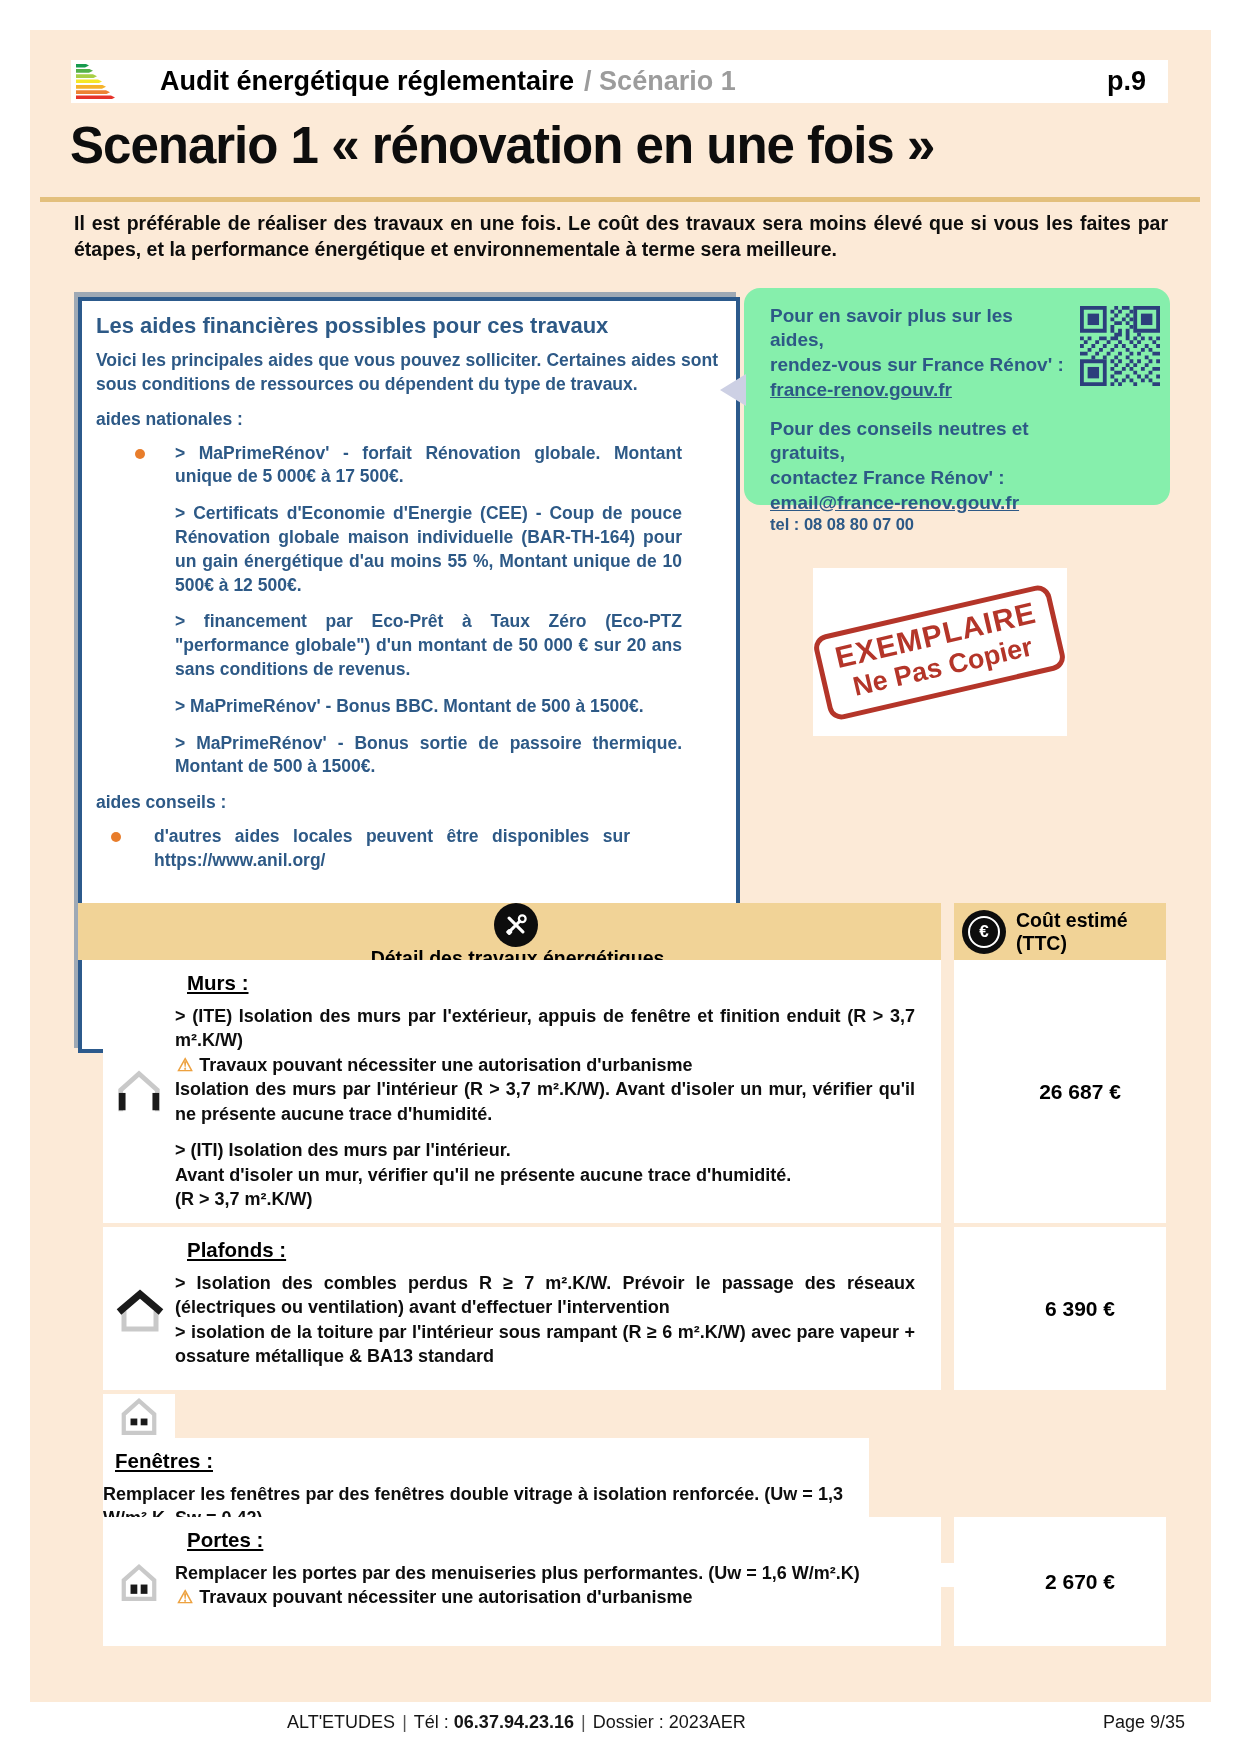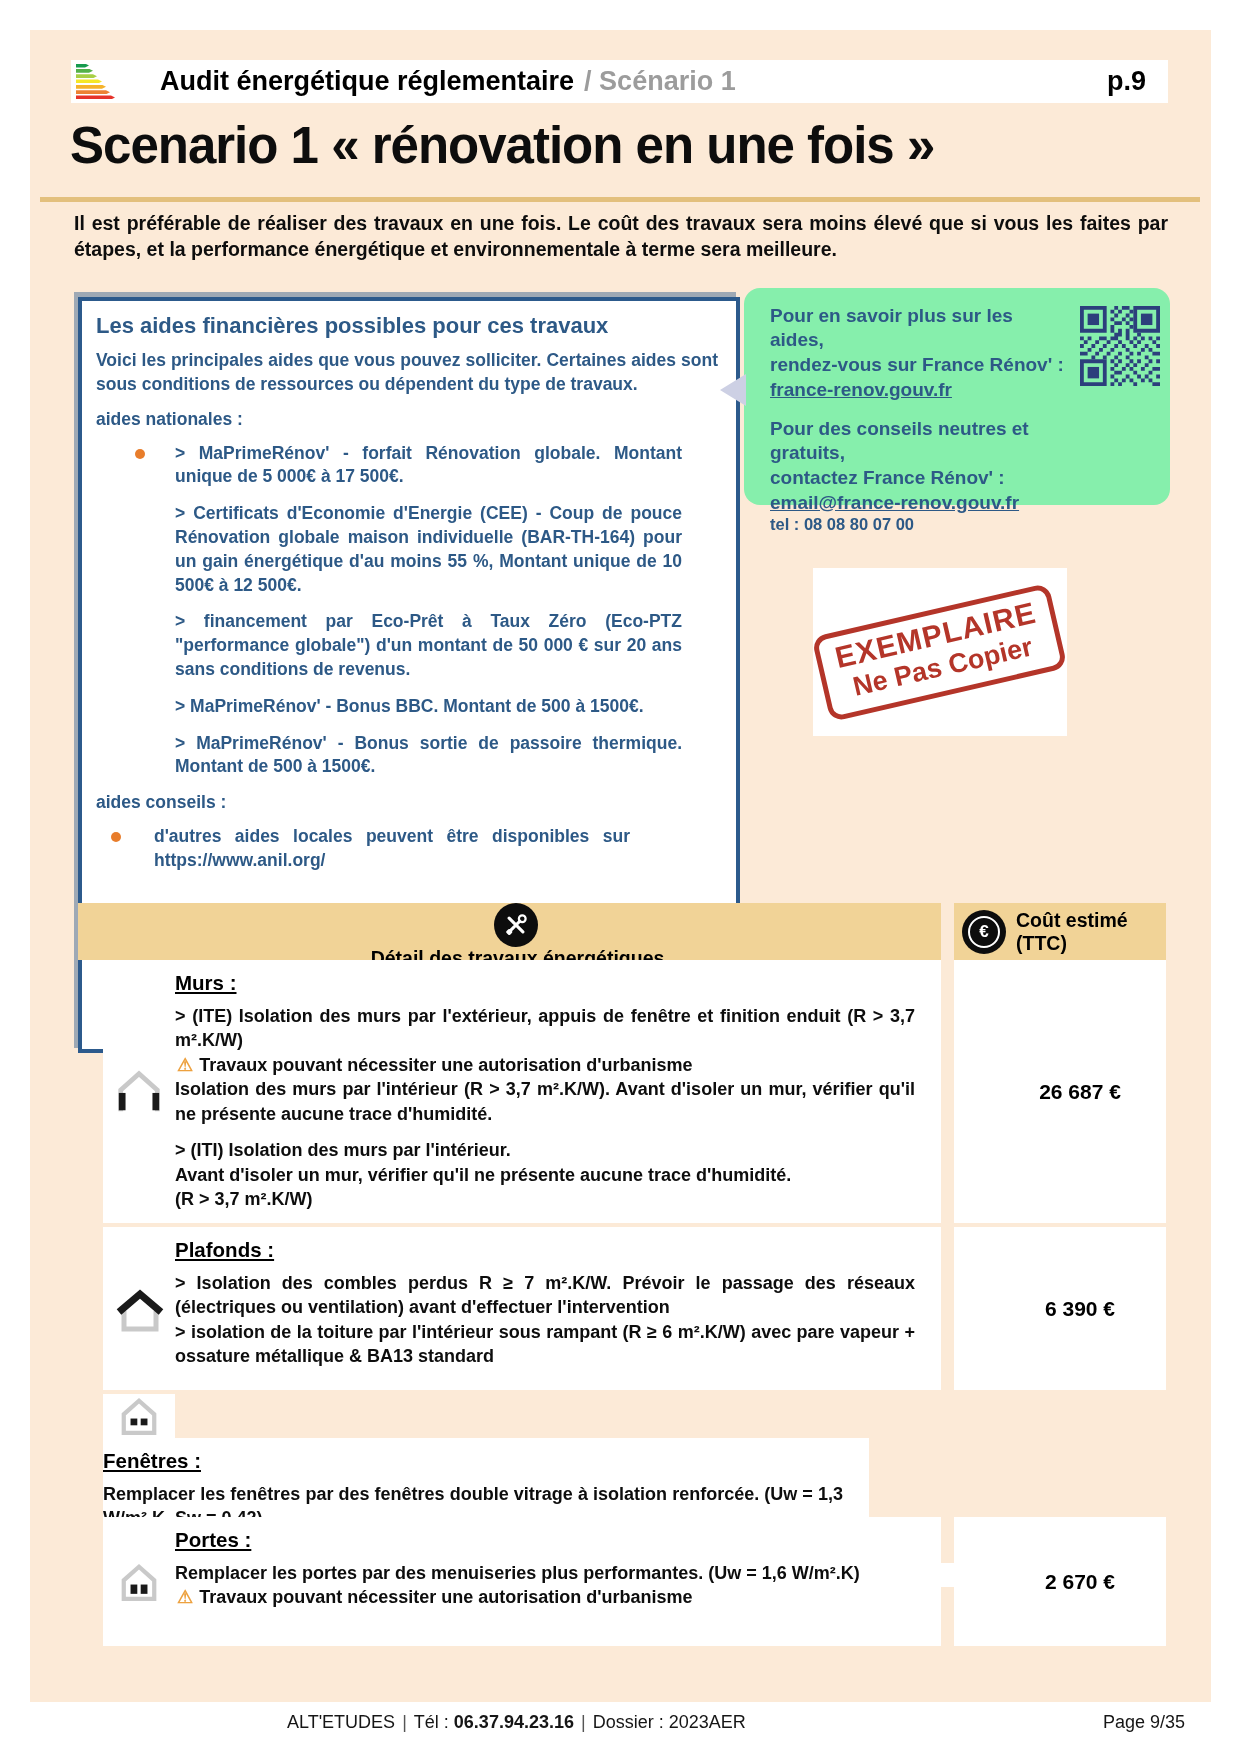--- a/index.html
+++ b/index.html
@@ -69,21 +69,21 @@
   .thead-label{margin-left:16px;font-size:19.5px;font-weight:bold;color:#000;}
   .thead-cost-label{margin-left:10px;font-size:19.5px;font-weight:bold;color:#000;line-height:1.15;}
   .pre{white-space:pre-line;}
 
   .trow{position:absolute;left:103px;width:1063px;display:flex;}
   .icon-cell{width:72px;background:#ffffff;display:flex;align-items:center;justify-content:center;flex:0 0 auto;}
   .text-cell{width:766px;background:#ffffff;box-sizing:border-box;padding:9px 26px 8px 0;flex:0 0 auto;}
   .gapv{width:13px;flex:0 0 auto;}
   .cost-cell{flex:1;background:#ffffff;display:flex;align-items:center;justify-content:center;
              font-size:21px;font-weight:bold;color:#000;padding-left:40px;}
-  .row-title{display:inline-block;font-size:20.5px;font-weight:bold;color:#000;text-decoration:underline;margin:2px 0 9px;}
+  .row-title{display:inline-block;font-size:20.5px;font-weight:bold;color:#000;text-decoration:underline;margin:2px 12px 9px;}
   .row-para{font-size:18px;font-weight:bold;color:#0d0d0d;line-height:1.36;text-align:justify;margin:0 0 12px;}
   .mb0{margin-bottom:0;}
   .warn-line{font-size:18px;font-weight:bold;color:#0d0d0d;line-height:1.36;margin:0 0 0 2px;}
   .warn-glyph{color:#eda13f;margin-right:6px;font-weight:bold;}
 
   
   .footer-line{position:absolute;left:287px;top:1712px;font-size:18px;color:#161616;white-space:nowrap;}
   .footer-line .sep{color:#555;padding:0 7px;font-weight:normal;}
   .footer-tel{font-weight:bold;}
   .footer-page{position:absolute;right:56px;top:1712px;font-size:18px;color:#161616;}

